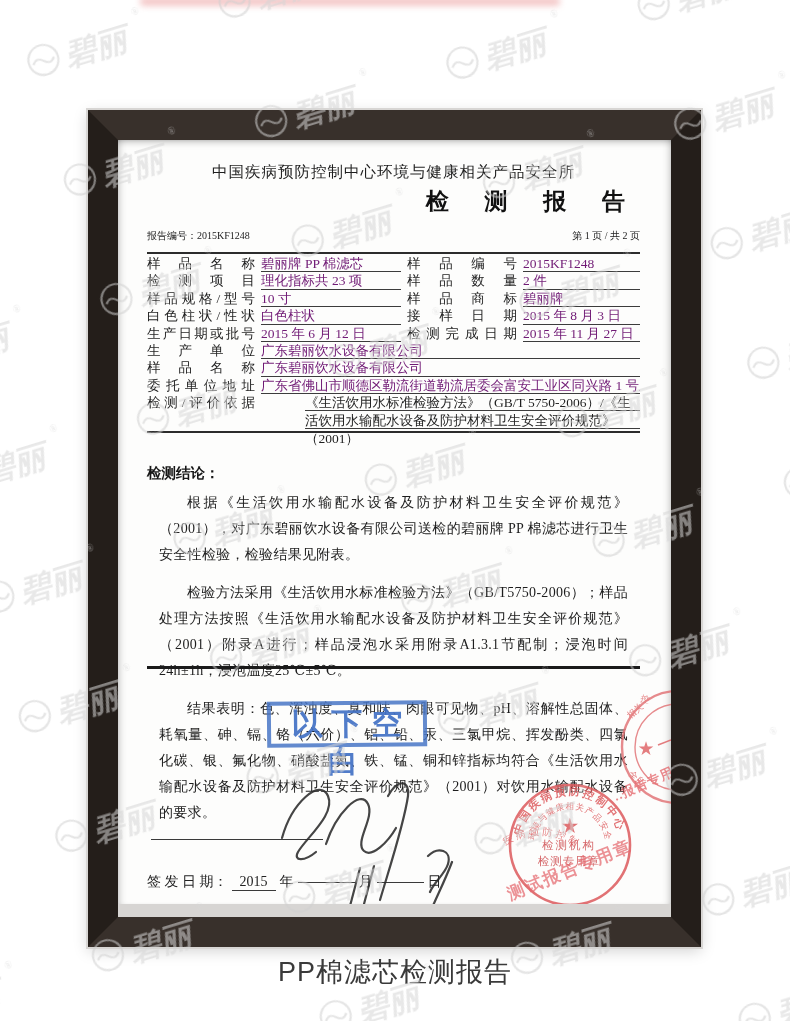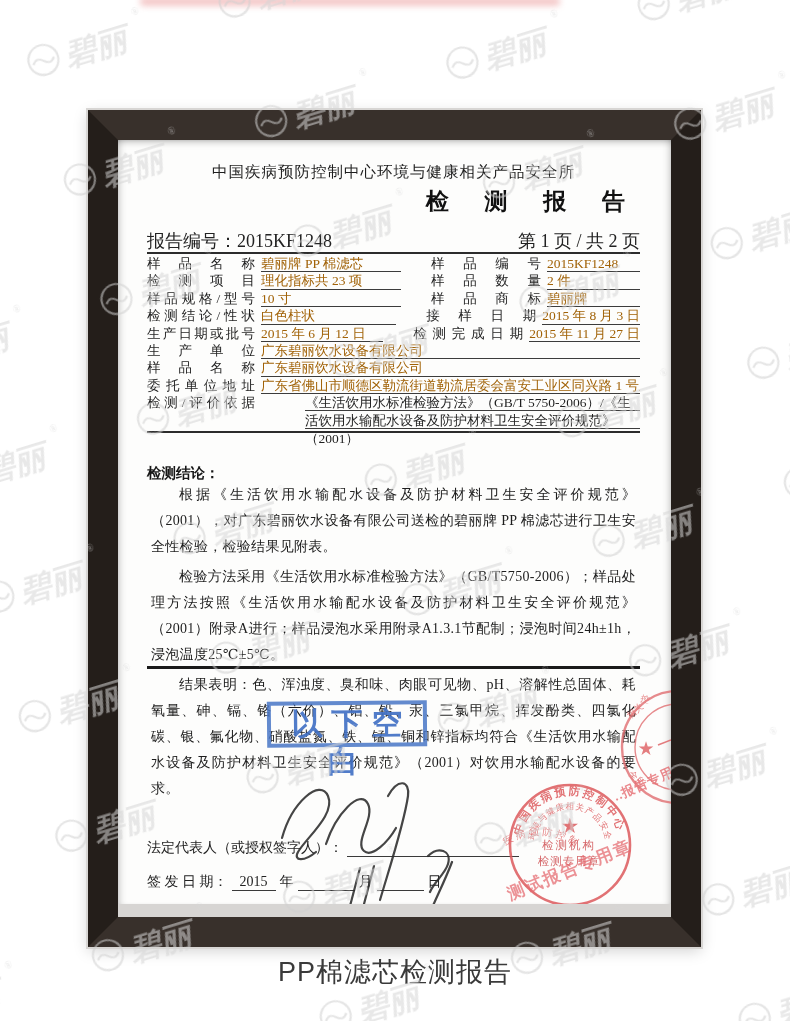--- a/index.html
+++ b/index.html
@@ -16,46 +16,46 @@
   .lip{position:absolute;left:0;right:0;bottom:0;height:13px;background:#d7d5d3;}
   .paper{position:absolute;left:0;top:0;right:0;bottom:13px;background:#fdfdfc;overflow:hidden;
          box-shadow:inset 0 7px 9px -7px rgba(0,0,0,.4),inset 7px 0 9px -7px rgba(0,0,0,.3),
                     inset -7px 0 9px -7px rgba(0,0,0,.3);}
   .content{position:absolute;left:29px;top:0;width:493px;}
   .institute{position:absolute;left:0;top:22px;width:493px;text-align:center;
              font-size:15.5px;letter-spacing:1px;color:#1e1e1e;white-space:nowrap;}
   .doc-title{position:absolute;left:0;top:46px;width:493px;text-align:right;font-size:23px;
              font-weight:bold;letter-spacing:15px;text-indent:15px;color:#111;}
   .no-row{position:absolute;left:0;top:89px;width:493px;display:flex;justify-content:space-between;
-          font-size:18px;}
+          font-size:10px;}
   .rule{position:absolute;left:0;width:493px;background:#2c2c2c;}
   .rule1{top:112px;height:2px;}
   .rule2{top:291px;height:2px;}
   .rule3{top:526px;height:2.5px;background:#1a1a1a;}
   .tbl{position:absolute;left:0;top:115px;width:493px;font-size:13.5px;}
   .trow{display:flex;height:17.4px;line-height:17.4px;}
   .trow.tall{height:34.8px;}
   .cell-l{display:flex;width:254px;}
   .cell-r{display:flex;flex:1;margin-left:6px;}
   .lbl{width:108px;text-align:justify;text-align-last:justify;margin-right:6px;color:#1f1f1f;flex:none;}
-  .lblr{width:110px;margin-left:24px;}
-  .val{flex:1;border-bottom:1px solid #3c3c3c;white-space:nowrap;overflow:hidden;color:#a16207;}
+  .lblr{width:110px;}
+  .val{flex:1;border-bottom:1px solid #3c3c3c;white-space:nowrap;overflow:hidden;color:#701a75;}
   .dep-value{flex:1;line-height:18px;white-space:normal;color:#1f1f1f;
     background-image:repeating-linear-gradient(to bottom,transparent 0,transparent 16.4px,#3c3c3c 16.4px,#3c3c3c 17.4px);margin-left:44px;}
   .concl{position:absolute;left:0;top:324px;font-size:14.5px;font-weight:bold;color:#161616;}
   .paras{position:absolute;left:0;top:338px;width:493px;font-size:14px;line-height:26px;
          letter-spacing:.3px;color:#1d1d1d;text-align:justify;}
-  .paras p{margin:4px;text-indent:2em;}
+  .paras p{margin:12px;text-indent:2em;}
   .blank-stamp{position:absolute;left:149px;top:561px;width:152px;height:38px;
       border:4px solid rgba(72,118,198,.85);color:rgba(66,113,196,.92);font-size:31px;font-weight:bold;
       letter-spacing:9px;text-indent:9px;text-align:center;line-height:38px;transform:rotate(-.6deg);
       font-family:"Liberation Serif",serif;}
   .signer-row{position:absolute;left:29px;top:699px;display:flex;font-size:14px;width:493px;}
   .sig-underline{width:172px;border-bottom:1.5px solid #3a3a3a;margin-left:4px;}
-  .issue-row{position:absolute;left:29px;top:733px;display:flex;font-size:14px;align-items:flex-end;}
+  .issue-row{position:absolute;left:29px;top:733px;display:flex;font-size:14px;align-items:center;}
   .seg{border-bottom:1.5px solid #3a3a3a;text-align:center;margin:0 4px;}
   .seg1{width:44px;} .seg2{width:57px;} .seg3{width:47px;}
   .sig-svg{position:absolute;left:150px;top:632px;pointer-events:none;}
   .seal-main{position:absolute;left:370px;top:633px;pointer-events:none;}
   .seal-tr{position:absolute;left:470px;top:545px;pointer-events:none;}
   .caption{position:absolute;left:0;top:954px;width:790px;text-align:center;
            font-family:"Liberation Sans","DejaVu Sans",sans-serif;font-size:27px;color:#3a3a3a;
            letter-spacing:1px;}
   .wm-layer{position:absolute;left:0;top:0;width:790px;height:1021px;pointer-events:none;opacity:.55;}
 </style>
@@ -108,21 +108,21 @@
                 <span class="lbl">样品规格/型号</span>
                 <span class="val">10 寸</span>
               </div>
             <div class="cell-r">
                 <span class="lbl lblr">样品商标</span>
                 <span class="val">碧丽牌</span>
               </div>
           </div>
           <div class="trow">
             <div class="cell-l">
-                <span class="lbl">检测结论/性状</span>
+                <span class="lbl">白色柱状/性状</span>
                 <span class="val">白色柱状</span>
               </div>
             <div class="cell-r">
                 <span class="lbl lblr">接样日期</span>
                 <span class="val">2015 年 8 月 3 日</span>
               </div>
           </div>
           <div class="trow">
             <div class="cell-l">
                 <span class="lbl">生产日期或批号</span>
@@ -160,21 +160,20 @@
           <p>检验方法采用《生活饮用水标准检验方法》（GB/T5750-2006）；样品处理方法按照《生活饮用水输配水设备及防护材料卫生安全评价规范》（2001）附录A进行；样品浸泡水采用附录A1.3.1节配制；浸泡时间24h±1h，浸泡温度25℃±5℃。</p>
           <p>结果表明：色、浑浊度、臭和味、肉眼可见物、pH、溶解性总固体、耗氧量、砷、镉、铬（六价）、铝、铅、汞、三氯甲烷、挥发酚类、四氯化碳、银、氟化物、硝酸盐氮、铁、锰、铜和锌指标均符合《生活饮用水输配水设备及防护材料卫生安全评价规范》（2001）对饮用水输配水设备的要求。</p>
         </div>
 
         <div class="rule rule3"></div>
       </div>
 
       <div class="blank-stamp">以下空白</div>
 
       <div class="signer-row">
-        <span>法定代表人（或授权签字人）：</span>
         <span class="sig-underline"></span>
       </div>
 
       <div class="issue-row">
         <span>签 发 日 期：</span>
         <span class="seg seg1">2015</span>
         <span>年</span>
         <span class="seg seg2"></span>
         <span>月</span>
         <span class="seg seg3"></span>

